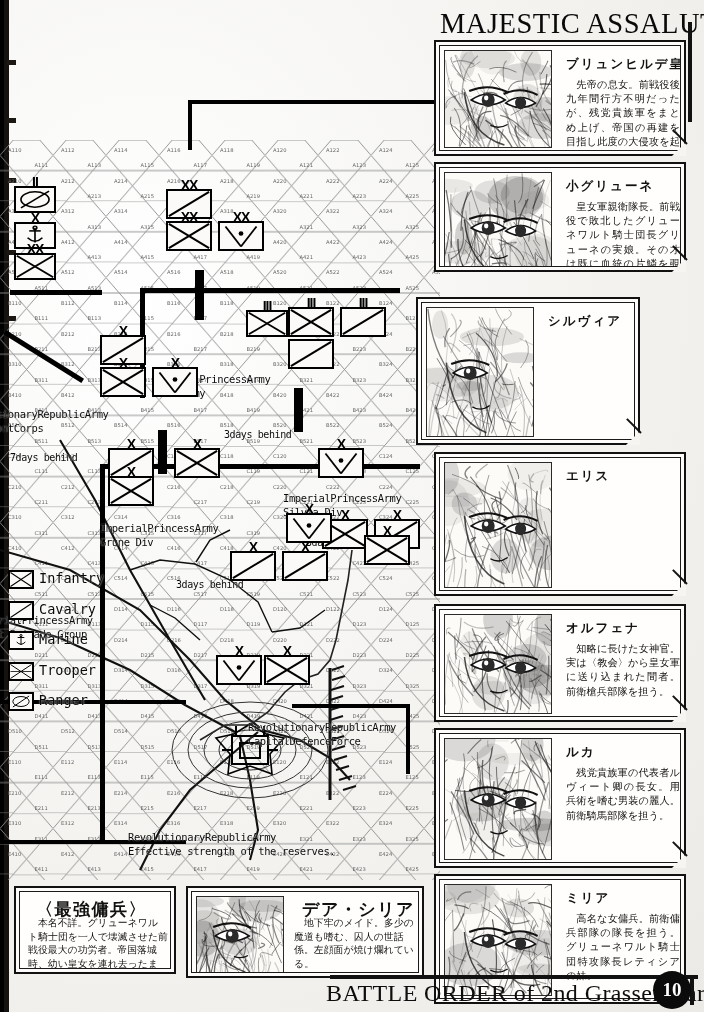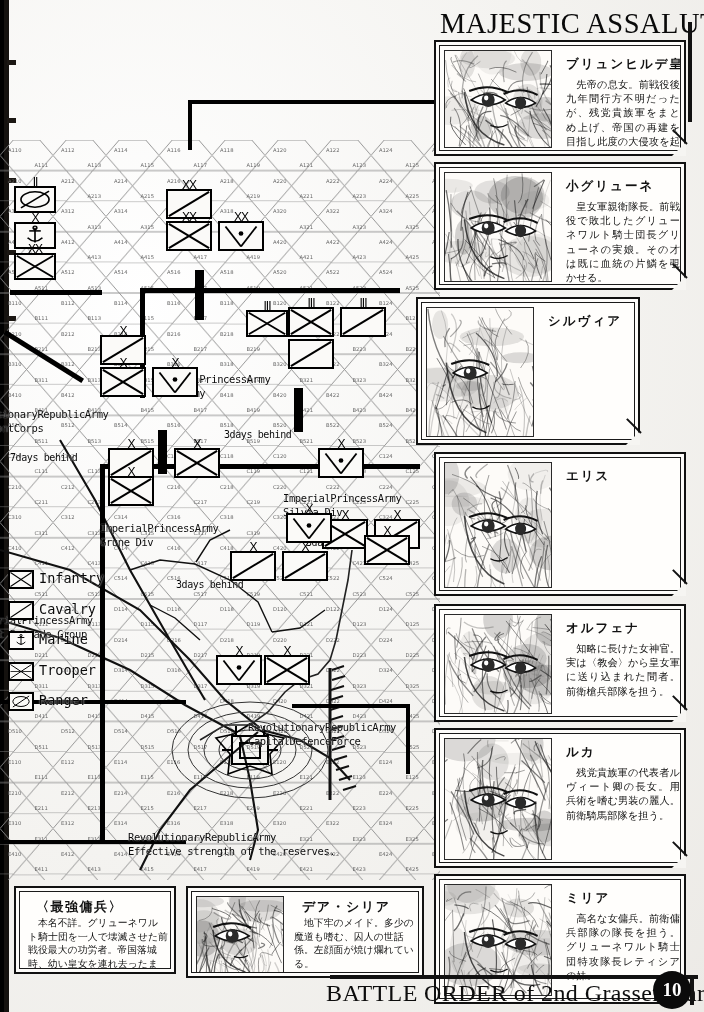--- a/index.html
+++ b/index.html
@@ -51,21 +51,21 @@
   .counter {
     position: absolute;
     background: #fbfaf8;
     border: 2.4px solid #000;
   }
   .counter .ctop {
     position: absolute;
     left: 50%; transform: translateX(-50%);
     top: -11px;
     font-family: "Liberation Sans", sans-serif;
-    font-size: 12px; font-weight: 400;
+    font-size: 14px; font-weight: 700;
     letter-spacing: -1px;
     color: #000; line-height: 10px;
     white-space: nowrap;
   }
   .counter svg { display: block; width: 100%; height: 100%; }
 
   
   .maplabel {
     position: absolute;
     font-family: "DejaVu Sans Mono", monospace;
@@ -224,21 +224,21 @@
   }
   .infopanel .inner {
     position: absolute; inset: 3px;
     border: 1px solid #1a1a1a;
     background: #fffefc;
     overflow: hidden;
   }
   .info-title {
     position: absolute;
     font-family: Liberation Serif, serif;
-    font-size: 13px;
+    font-size: 17px;
     font-weight: 600;
     letter-spacing: 1.5px;
     color: #111;
     white-space: nowrap;
   }
   .info-desc {
     position: absolute;
     font-family: "DejaVu Serif", serif;
     font-size: 9.8px;
     line-height: 13.6px;
@@ -1124,21 +1124,21 @@
               <path d="M45.36 74.48 Q54 78.4 62.63999999999999 73.5" fill="none" stroke="#111" stroke-width="1.4"></path>
               <path d="M19.439999999999998 41.16 Q23.76 83.3 59.400000000000006 94.08" fill="none" stroke="#1d1d1d" stroke-width="1.5" opacity="0.8"></path>
             </svg>
           </div>
           <div class="char-name" style="left:126px; top:10px">ブリュンヒルデ皇女</div>
           <div class="char-desc" style="left:126px; top:32px; width:114px">　先帝の息女。前戦役後九年間行方不明だったが、残党貴族軍をまとめ上げ、帝国の再建を目指し此度の大侵攻を起こす。皇女軍総大将。</div>
         </div>
         <div class="corner"></div>
         <div class="corner-line"></div>
       </div>
-      <div class="panel" style="left: 434px; top: 162px; width: 252px; height: 128px;">
+      <div class="panel" style="left: 434px; top: 162px; width: 252px; height: 110px;">
         <div class="inner">
           <div class="portrait" style="width:108px;height:110px">
             <svg width="108" height="110" viewBox="0 0 108 110">
               <rect width="108" height="110" fill="#fdfbf8"></rect>
               <path d="M95.4 28.1 Q120.4 40.4 125.8 66.3" fill="none" stroke="#1a1a1a" stroke-width="0.85" opacity="0.23"></path>
               <path d="M100.5 65.8 Q105.6 94.3 94.7 115.5" fill="none" stroke="#1a1a1a" stroke-width="1.39" opacity="0.28"></path>
               <path d="M30.5 47.8 Q26.5 65.3 38.0 71.3" fill="none" stroke="#1a1a1a" stroke-width="0.92" opacity="0.40"></path>
               <path d="M38.8 79.0 Q21.6 89.6 25.2 111.2" fill="none" stroke="#1a1a1a" stroke-width="0.80" opacity="0.56"></path>
               <path d="M34.6 42.8 Q25.4 66.9 36.3 94.8" fill="none" stroke="#1a1a1a" stroke-width="1.33" opacity="0.29"></path>
               <path d="M91.3 79.0 Q87.6 79.7 100.3 88.4" fill="none" stroke="#1a1a1a" stroke-width="0.89" opacity="0.55"></path>

